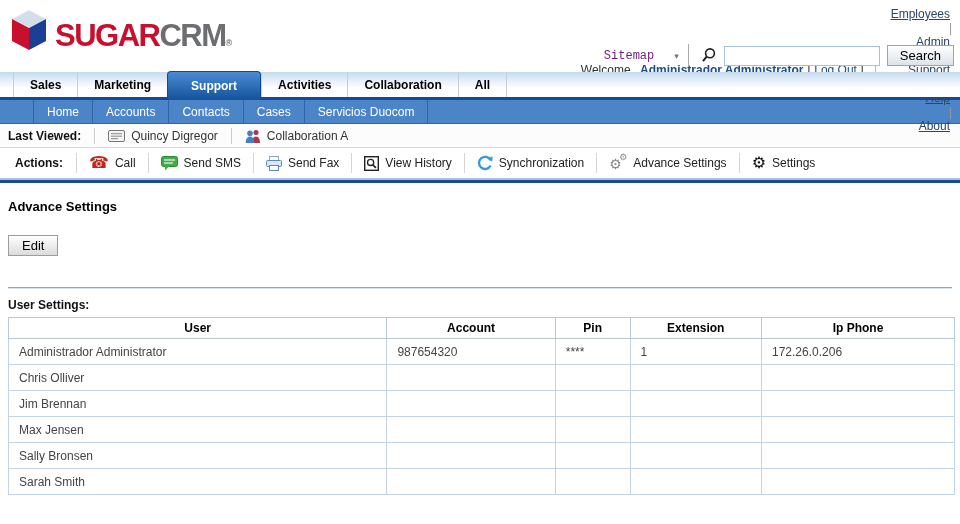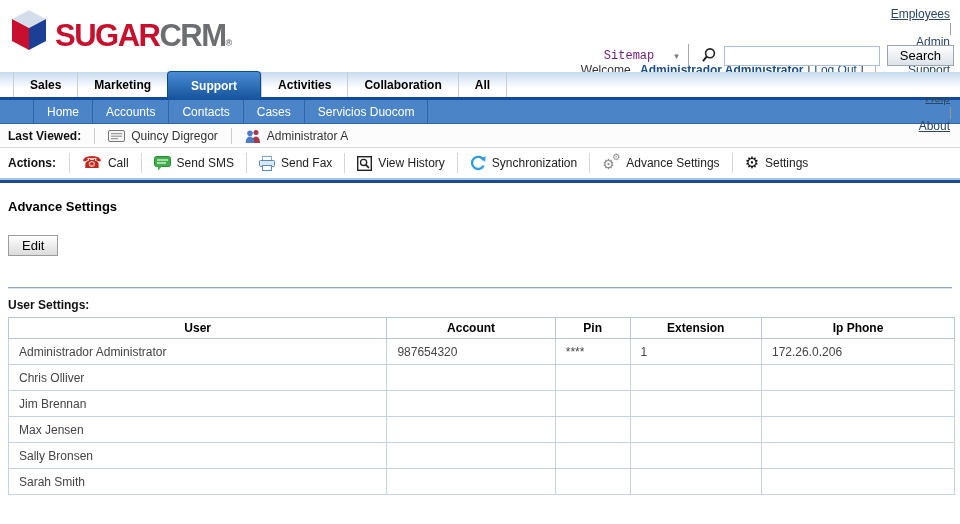--- a/index.html
+++ b/index.html
@@ -51,21 +51,21 @@
   .subnav-item:first-child{border-left:1px solid #2E64AC;}
 
   
   .lastviewed{height:23px;background:#FCFCFC;border-bottom:1px solid #D8D8D8;
               display:flex;align-items:center;padding-left:8px;}
   .lv-label{font-weight:bold;color:#111;padding-right:13px;}
   .lv-item{display:flex;align-items:center;gap:6px;padding:0 13px;height:16px;
            border-left:1px solid #CCC;color:#333;cursor:pointer;}
 
   
-  .actions{height:30px;background:#fff;display:flex;align-items:center;padding-left:8px;}
+  .actions{height:30px;background:#fff;display:flex;align-items:center;padding-left:15px;}
   .ac-label{font-weight:bold;color:#111;padding-right:13px;}
   .ac-item{display:flex;align-items:center;gap:6px;padding:0 12px;height:20px;
            border-left:1px solid #D5D5D5;color:#222;cursor:pointer;}
   .glyph{font-family:"DejaVu Sans",sans-serif;line-height:1;}
   .icon{display:inline-flex;align-items:center;}
 
   .bluebar{height:5px;}
   .bluebar .lt{height:2px;background:#A9C2DE;}
   .bluebar .dk{height:3px;background:#174B96;}
 
@@ -169,21 +169,21 @@
       </div>
       <div class="lv-item">
         <span class="icon">
           <svg width="16" height="14" viewBox="0 0 16 14">
             <circle cx="11" cy="3.6" r="2.5" fill="#A8374B"></circle>
             <path d="M7 14 C7 10.3 8.6 7.5 11 7.5 C13.4 7.5 15 10.3 15 14 Z" fill="#A8374B"></path>
             <circle cx="5" cy="4.3" r="2.8" fill="#4A7CC8"></circle>
             <path d="M0.7 14 C0.7 9.9 2.5 7.6 5 7.6 C7.5 7.6 9.3 9.9 9.3 14 Z" fill="#4A7CC8"></path>
           </svg>
         </span>
-        <span>Administrator A</span>
+        <span>Collaboration A</span>
       </div>
     </span>
 </div>
 
 <div class="actions">
   <span class="ac-label">Actions:</span>
   <span style="display:flex;align-items:center;height:100%;">
       <div class="ac-item">
         <span class="icon">
           <span class="glyph" style="color:#C0281E;font-size:16px;">☎</span>

